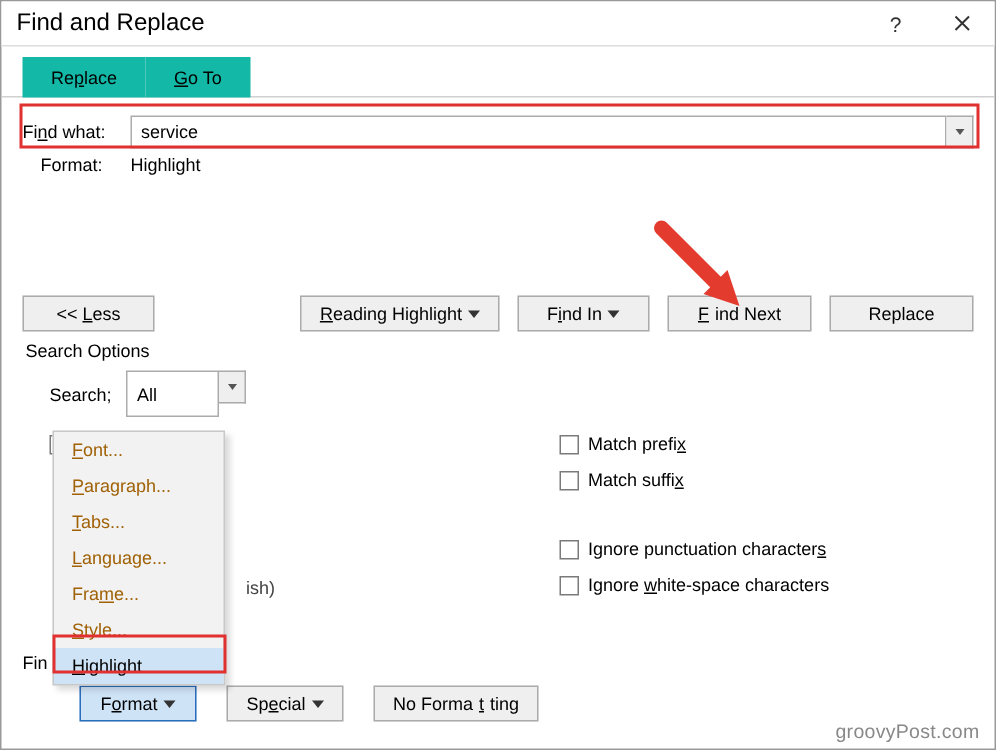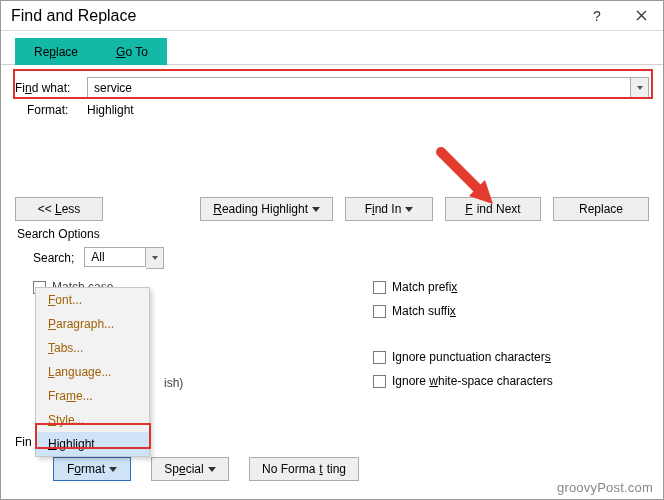--- a/index.html
+++ b/index.html
@@ -124,21 +124,21 @@
     border-top: 5px solid #333;
   }
   .chev-sm {
     width:0;height:0;border-left:3px solid transparent;border-right:3px solid transparent;border-top:4px solid #555;
   }
   .section-label { margin: 4px 0 6px 2px; }
   .sub-indent { padding-left: 18px; }
   .search-row { display:flex; align-items:center; gap:10px; margin-bottom: 8px; }
   .select-wrap { display:flex; }
   .select-box {
-    width: 62px; height: 20px; border:1px solid #ababab; padding:0 6px;
+    width: 62px; height: 31px; border:1px solid #ababab; padding:0 6px;
     display:flex; align-items:center; background:#fff;
   }
   .opts-cols {
     display:flex; gap: 50px; margin-top: 4px;
   }
   .opt-col { display:flex; flex-direction:column; gap:4px; }
   .checkrow { display:flex; align-items:center; gap:6px; height:20px; }
   .chk {
     width:13px; height:13px; border:1px solid #7a7a7a; background:#fff; flex:none;
   }

